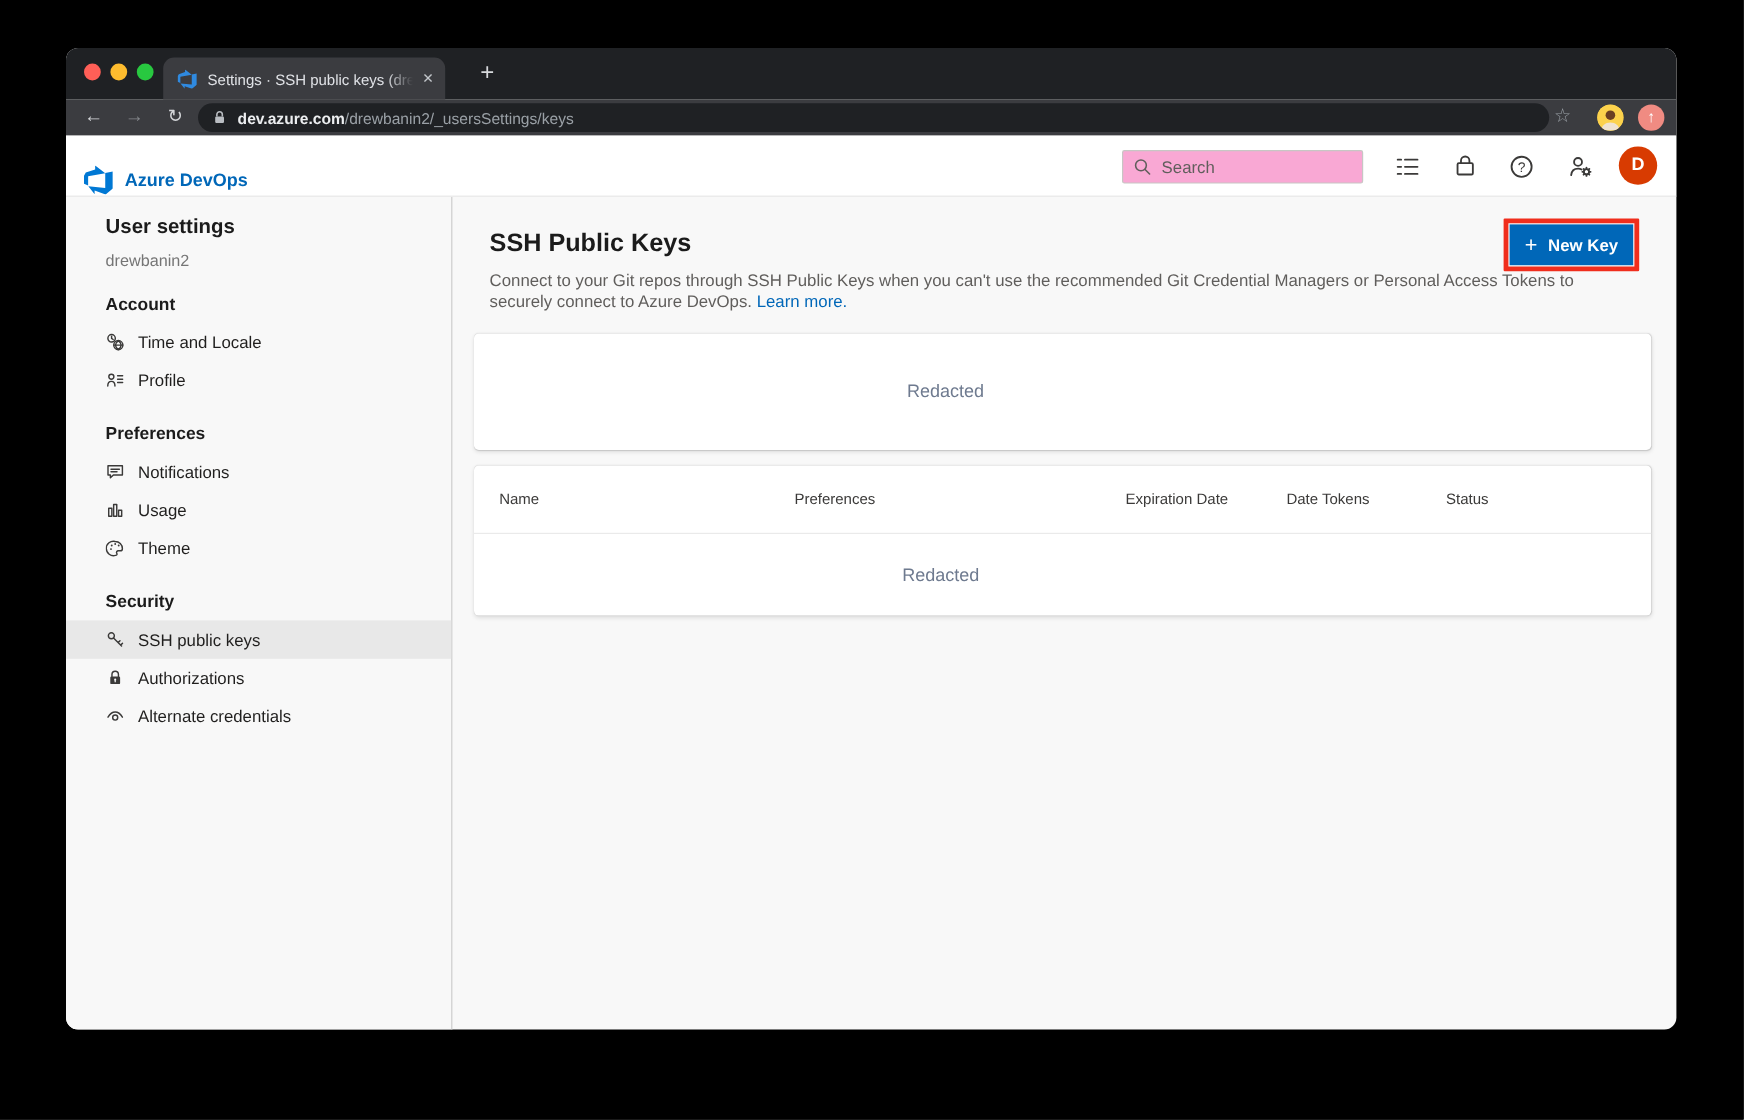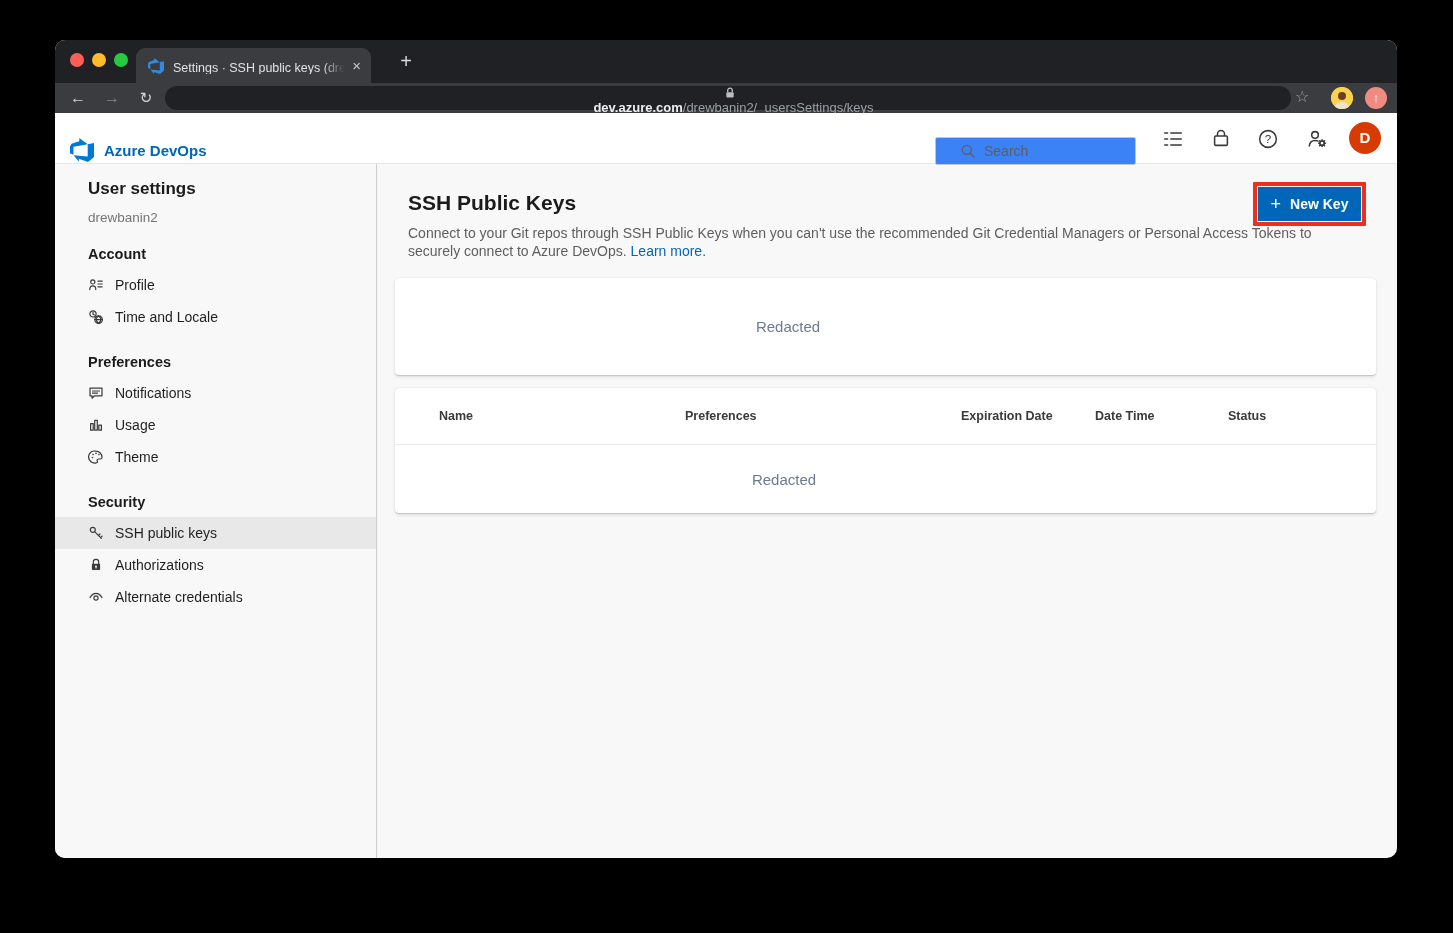--- a/index.html
+++ b/index.html
@@ -28,37 +28,37 @@
   .newtab { position:absolute; left:338px; top:9px; width:26px; height:26px; color:#d7d9dc;
             font-size:20px; font-weight:300; text-align:center; line-height:25px; }
 
   .toolbar { position:relative; height:30px; background:#3b3c40; flex:none; }
   .navbtn { position:absolute; top:3px; width:24px; height:24px; text-align:center;
             font-size:16px; line-height:24px; }
   .navbtn.back    { left:11px;  color:#d3d5d8; }
   .navbtn.forward { left:45px;  color:#84878b; }
   .navbtn.reload  { left:79px;  color:#d3d5d8; font-size:15px; }
   .urlbar { position:absolute; left:110px; top:3px; width:1126px; height:24px; background:#1f2124;
-            border-radius:12px; display:flex; align-items:center; padding-left:11px;flex-direction:column; }
+            border-radius:12px; display:flex; align-items:center; padding-left:11px; }
   .url-lock { flex:none; width:14px; height:14px; margin-right:8px; }
   .url-text { font-size:13px; color:#9aa0a6; white-space:nowrap; }
   .url-text .domain { color:#eceef0; font-weight:bold; }
   .bookmark-star { position:absolute; left:1240px; top:4px; font-size:16px; color:#9aa0a6; }
   .chrome-avatar { position:absolute; left:1276px; top:4px; width:22px; height:22px; border-radius:50%;
                    overflow:hidden; background:#fcd24c; }
   .update-badge { position:absolute; left:1310px; top:4px; width:22px; height:22px; border-radius:50%;
                   background:#f08b82; color:#fff; font-size:13px; font-weight:bold;
                   text-align:center; line-height:22px; }
 
   
   .appheader { position:relative; height:51px; background:#fff; border-bottom:1px solid #e7e7e7; flex:none; }
   .brandwrap { position:absolute; left:15px; top:25px; display:flex; align-items:center; gap:10px; }
   .brand { font-size:15px; font-weight:bold; color:#0067b8; }
-  .searchbox { position:absolute; left:880px; top:24px; width:201px; height:28px; background:#3b82f6;
-               border:1px solid #c8c6c4; border-radius:2px; display:flex; align-items:center; padding-left:24px; }
+  .searchbox { position:absolute; left:880px; top:12px; width:201px; height:28px; background:#f9a8d4;
+               border:1px solid #c8c6c4; border-radius:2px; display:flex; align-items:center; padding-left:8px; }
   .searchbox input { border:0; outline:0; background:transparent; font-size:14px; color:#323130;
                      margin-left:8px; width:150px; font-family:"Liberation Sans", sans-serif; }
   .searchbox input::placeholder { color:#605e5c; opacity:1; }
   .hicon { position:absolute; top:15px; width:22px; height:22px; }
   .hicon.i1 { left:1107px; } .hicon.i2 { left:1155px; } .hicon.i3 { left:1202px; } .hicon.i4 { left:1251px; }
   .user-avatar { position:absolute; left:1294px; top:9px; width:32px; height:32px; border-radius:50%;
                  background:#d83b01; color:#fff; font-size:15px; font-weight:bold;
                  text-align:center; line-height:32px; }
 
   
@@ -84,21 +84,21 @@
   .desc { margin:8px 31px 0 31px; max-width:937px; font-size:14px; line-height:18px; color:#605e5c; }
   .desc a { color:#0067b8; text-decoration:none; }
   .card { background:#fff; margin-left:18px; width:981px; border-radius:4px;
           box-shadow:0 0.3px 0.9px rgba(0,0,0,.13), 0 1.6px 3.6px rgba(0,0,0,.11); }
   .card.empty-banner { margin-top:18px; height:97px; display:flex; align-items:center; justify-content:center; }
   .redacted { color:#6e7a8f; font-size:15px;margin-left:19px; }
   .empty-banner .redacted { margin-right:214px; }
   .card.keys-table { margin-top:13px; }
   .thead { display:grid; grid-template-columns:246px 276px 134px 133px 1fr; align-items:center;
            height:57px; padding-left:21px; border-bottom:1px solid #eaeaea; }
-  .th { font-size:12.5px; font-weight:bold; color:#3b3a39;margin-left:23px; }
+  .th { font-size:12.5px; font-weight:normal; color:#3b3a39; }
   .tbody-empty { height:68px; display:flex; align-items:center; justify-content:center; }
   .tbody-empty .redacted { margin-right:222px; }
 </style>
 </head>
 <body>
 
 <div class="stage">
   <div class="window">
 
     <div class="tabstrip">
@@ -187,37 +187,37 @@
     <div class="bodyrow">
 
       <div class="sidebar">
         <div class="sb-title">User settings</div>
         <div class="sb-account">drewbanin2</div>
 
         <div class="sb-section">Account</div>
         <div class="sb-item">
           <svg class="ic" viewBox="0 0 16 16">
               <g class="icon-stroke">
-            <circle cx="4.8" cy="4.9" r="2.1"></circle>
-                <path d="M1.8 12.6c0-2.3 1.3-3.8 3-3.8s3 1.5 3 3.8"></path>
-            <path d="M10 4.2h4.2M10 7h4.2M10 9.8h4.2"></path>
-              </g>
-            </svg>
-          <span>Profile</span>
-        </div>
-        <div class="sb-item">
-          <svg class="ic" viewBox="0 0 16 16">
-              <g class="icon-stroke">
             <circle cx="5" cy="4.9" r="3.1"></circle>
                 <path d="M5 3.1v1.9l1.3.9"></path>
             <circle cx="10.6" cy="10.6" r="3.8"></circle>
                 <path d="M6.9 10.6h7.4M10.6 6.9c3.2 2.4 3.2 5 0 7.4M10.6 6.9c-3.2 2.4-3.2 5 0 7.4"></path>
               </g>
             </svg>
           <span>Time and Locale</span>
+        </div>
+        <div class="sb-item">
+          <svg class="ic" viewBox="0 0 16 16">
+              <g class="icon-stroke">
+            <circle cx="4.8" cy="4.9" r="2.1"></circle>
+                <path d="M1.8 12.6c0-2.3 1.3-3.8 3-3.8s3 1.5 3 3.8"></path>
+            <path d="M10 4.2h4.2M10 7h4.2M10 9.8h4.2"></path>
+              </g>
+            </svg>
+          <span>Profile</span>
         </div>
 
         <div class="sb-section">Preferences</div>
         <div class="sb-item">
           <svg class="ic" viewBox="0 0 16 16">
               <g class="icon-stroke">
             <path d="M2 3.2h12v7.6H6.5L4 13.2v-2.4H2z"></path>
                 <path d="M4.5 6h7M4.5 8.2h5"></path>
               </g>
             </svg>
@@ -291,21 +291,21 @@
 
         <div class="card empty-banner">
           <span class="redacted">Redacted</span>
         </div>
 
         <div class="card keys-table">
           <div class="thead">
             <span class="th">Name</span>
             <span class="th">Preferences</span>
             <span class="th">Expiration Date</span>
-            <span class="th">Date Time</span>
+            <span class="th">Date Tokens</span>
             <span class="th">Status</span>
           </div>
           <div class="tbody-empty">
             <span class="redacted">Redacted</span>
           </div>
         </div>
       </div>
 
     </div>
   </div>

